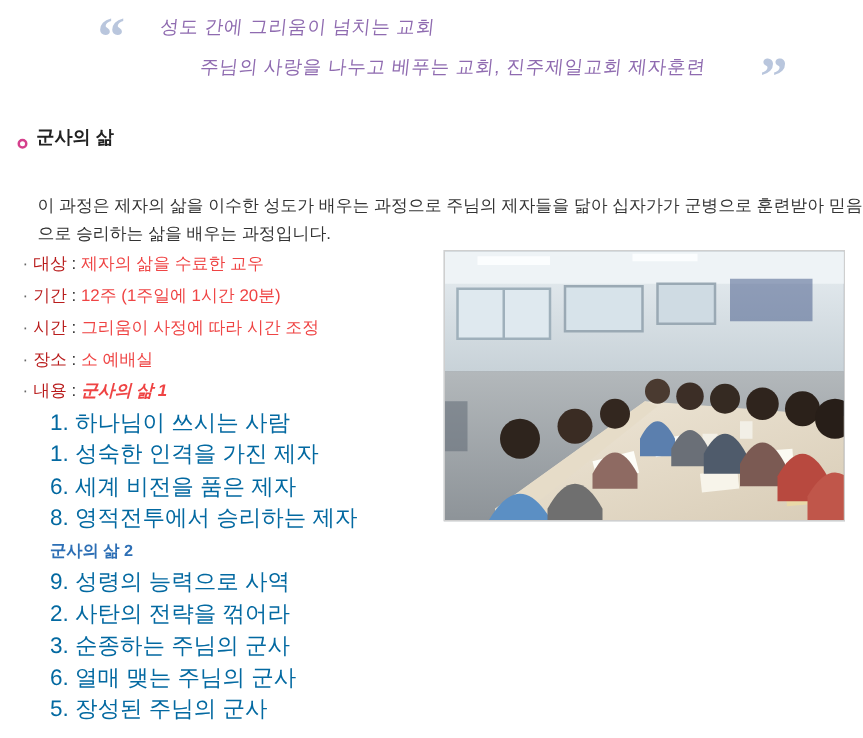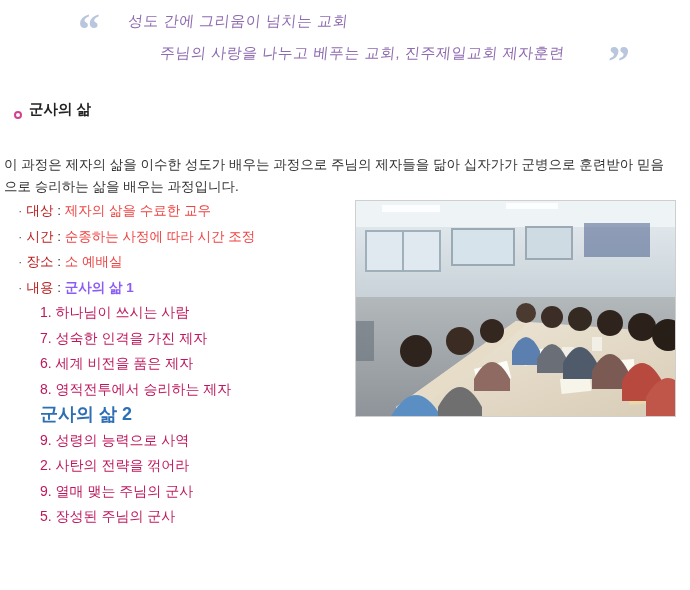--- a/index.html
+++ b/index.html
@@ -77,21 +77,21 @@
   }
   .section-title {
     font-size: 14.5px;
     font-weight: bold;
     color: #222222;
   }
 
   
   .intro {
     position: absolute;
-    left: 4px;
+    left: 30px;
     top: 140px;
     width: 660px;
     font-size: 13.5px;
     line-height: 22px;
     color: #333333;
   }
 
   
   .details {
     position: absolute;
@@ -109,39 +109,40 @@
     color: #666;
     margin-right: 4px;
   }
   .detail-item .label {
     color: #b91c1c;
   }
   .detail-item .value {
     color: #ef4444;
   }
   .detail-item.highlight .value {
-    color: #8b5cf6;
-    font-weight: bold;
+    color: #ef4444;
+    font-weight: bold;
+    font-style: italic;
   }
 
   .sub-list {
     margin: 0;
     padding-left: 22px;
     list-style: none;
   }
   .sub-list li {
     white-space: nowrap;
-    font-size: 14px;
+    font-size: 18px;
     line-height: 25.5px;
-    color: #be185d;
+    color: #0369a1;
   }
   .group-heading {
     color: #2d6fb5;
     font-weight: bold;
-    font-size: 18px;
+    font-size: 13px;
     line-height: 25.5px;
     padding-left: 22px;
   }
 
   
   .photo {
     position: absolute;
     left: 355px;
     top: 200px;
     width: 321px;
@@ -171,47 +172,51 @@
 </div>
 
 <p class="intro">이 과정은 제자의 삶을 이수한 성도가 배우는 과정으로 주님의 제자들을 닮아 십자가가 군병으로 훈련받아 믿음으로 승리하는 삶을 배우는 과정입니다.</p>
 
 <div class="details">
 
   <div class="detail-item">
     <span class="dot">·</span><span class="label">대상</span><span> : </span><span class="value">제자의 삶을 수료한 교우</span>
   </div>
 
-
-  <div class="detail-item">
-    <span class="dot">·</span><span class="label">시간</span><span> : </span><span class="value">순종하는 사정에 따라 시간 조정</span>
+  <div class="detail-item">
+    <span class="dot">·</span><span class="label">기간</span><span> : </span><span class="value">12주 (1주일에 1시간 20분)</span>
+  </div>
+
+  <div class="detail-item">
+    <span class="dot">·</span><span class="label">시간</span><span> : </span><span class="value">그리움이 사정에 따라 시간 조정</span>
   </div>
 
 
   <div class="detail-item">
     <span class="dot">·</span><span class="label">장소</span><span> : </span><span class="value">소 예배실</span>
   </div>
 
   <div class="detail-item highlight">
     <span class="dot">·</span><span class="label">내용</span><span> : </span><span class="value">군사의 삶 1</span>
   </div>
 
   <ul class="sub-list">
     <li>1. 하나님이 쓰시는 사람</li>
-    <li>7. 성숙한 인격을 가진 제자</li>
+    <li>1. 성숙한 인격을 가진 제자</li>
     <li>6. 세계 비전을 품은 제자</li>
     <li>8. 영적전투에서 승리하는 제자</li>
   </ul>
 
   <div class="group-heading">군사의 삶 2</div>
 
   <ul class="sub-list">
     <li>9. 성령의 능력으로 사역</li>
     <li>2. 사탄의 전략을 꺾어라</li>
-    <li>9. 열매 맺는 주님의 군사</li>
+    <li>3. 순종하는 주님의 군사</li>
+    <li>6. 열매 맺는 주님의 군사</li>
     <li>5. 장성된 주님의 군사</li>
   </ul>
 </div>
 
 <div class="photo">
   <svg width="321" height="217" viewBox="0 0 321 217" xmlns="http://www.w3.org/2000/svg" role="img">
     <defs>
       <linearGradient id="wall" x1="0" y1="0" x2="0" y2="1">
         <stop offset="0%" stop-color="#e8eef2"></stop>
         <stop offset="100%" stop-color="#c8d2d8"></stop>

